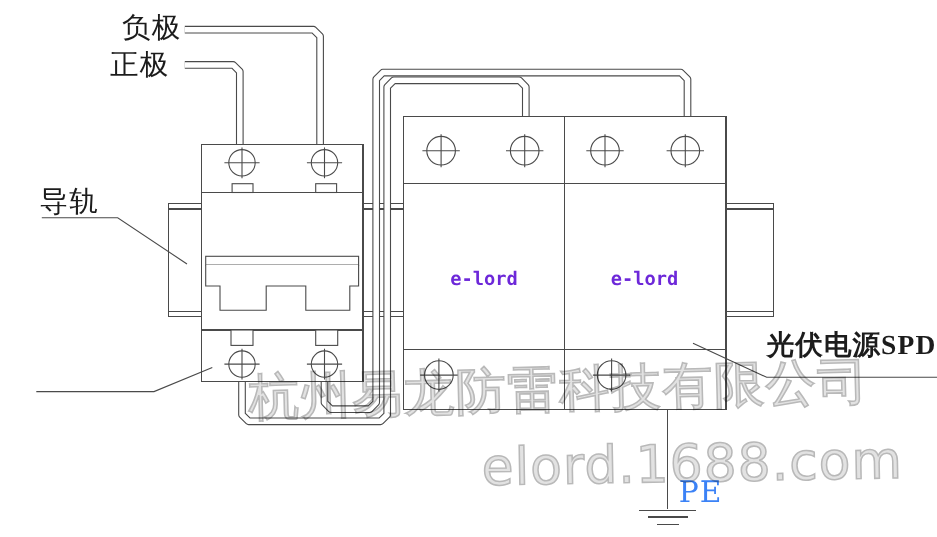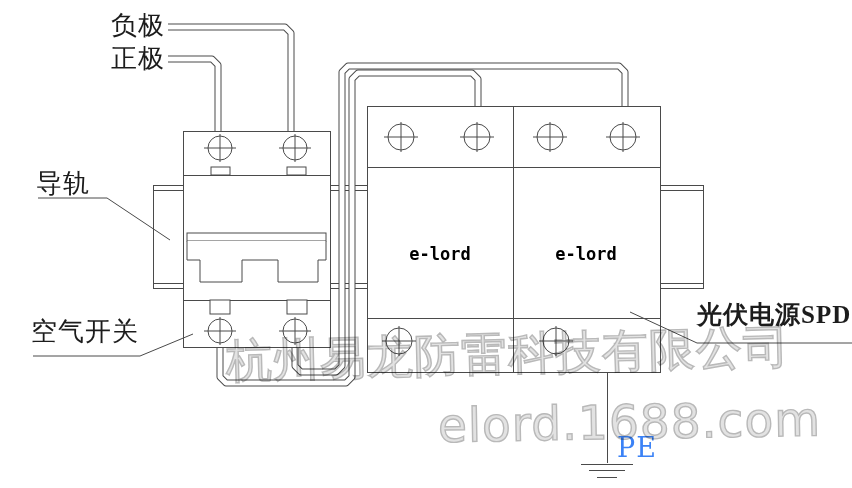--- a/index.html
+++ b/index.html
@@ -8,21 +8,21 @@
     overflow:hidden;font-family:"Liberation Sans","DejaVu Sans",sans-serif;
   }
   #schematic{position:absolute;left:0;top:0;}
   .cjk-label{
     position:absolute;color:#1c1c1c;
     font-family:"Liberation Serif","DejaVu Serif",serif;
     font-size:26px;line-height:1.05;white-space:nowrap;letter-spacing:1px;
   }
   .module-label{
     position:absolute;top:244px;width:110px;text-align:center;
-    color:#000000;font-family:"DejaVu Sans Mono","Liberation Mono",monospace;
+    color:#6d28d9;font-family:"DejaVu Sans Mono","Liberation Mono",monospace;
     font-size:17px;font-weight:bold;letter-spacing:0px;white-space:nowrap;
   }
   .pe-label{
     position:absolute;left:617px;top:432px;color:#3b82f6;
     font-family:"DejaVu Serif","Liberation Serif",serif;
     font-size:27px;font-weight:500;letter-spacing:1px;
   }
   .wm{
     position:absolute;white-space:nowrap;pointer-events:none;
     mix-blend-mode:multiply;
@@ -162,23 +162,22 @@
     </g>
 
     <g>
       <path d="M38,198 L107,198 L170,240"></path>
       <path d="M33,356 L140,356 L193,334"></path>
       <path d="M630,312 L697,343 L852,343"></path>
     </g>
   </svg>
 
   <div class="cjk-label" style="left:111px;top:12px;">负极</div>
-  <div class="cjk-label" style="left:111px;top:45px;">正极</div>
+  <div class="cjk-label" style="left:100px;top:45px;">正极</div>
   <div class="cjk-label" style="left:36px;top:170px;">导轨</div>
-  <div class="cjk-label" style="left:31px;top:318px;">空气开关</div>
   <div class="cjk-label" style="left:697px;top:302px;font-size:25px;font-weight:bold;">光伏电源SPD</div>
   <div class="pe-label">PE</div>
 
   <div class="module-label" style="left:385px;">e-lord</div>
   <div class="module-label" style="left:531px;">e-lord</div>
 
   <div class="wm wm-cn">杭州易龙防雷科技有限公司</div>
   <div class="wm wm-en">elord.1688.com</div>
 
 </div>

